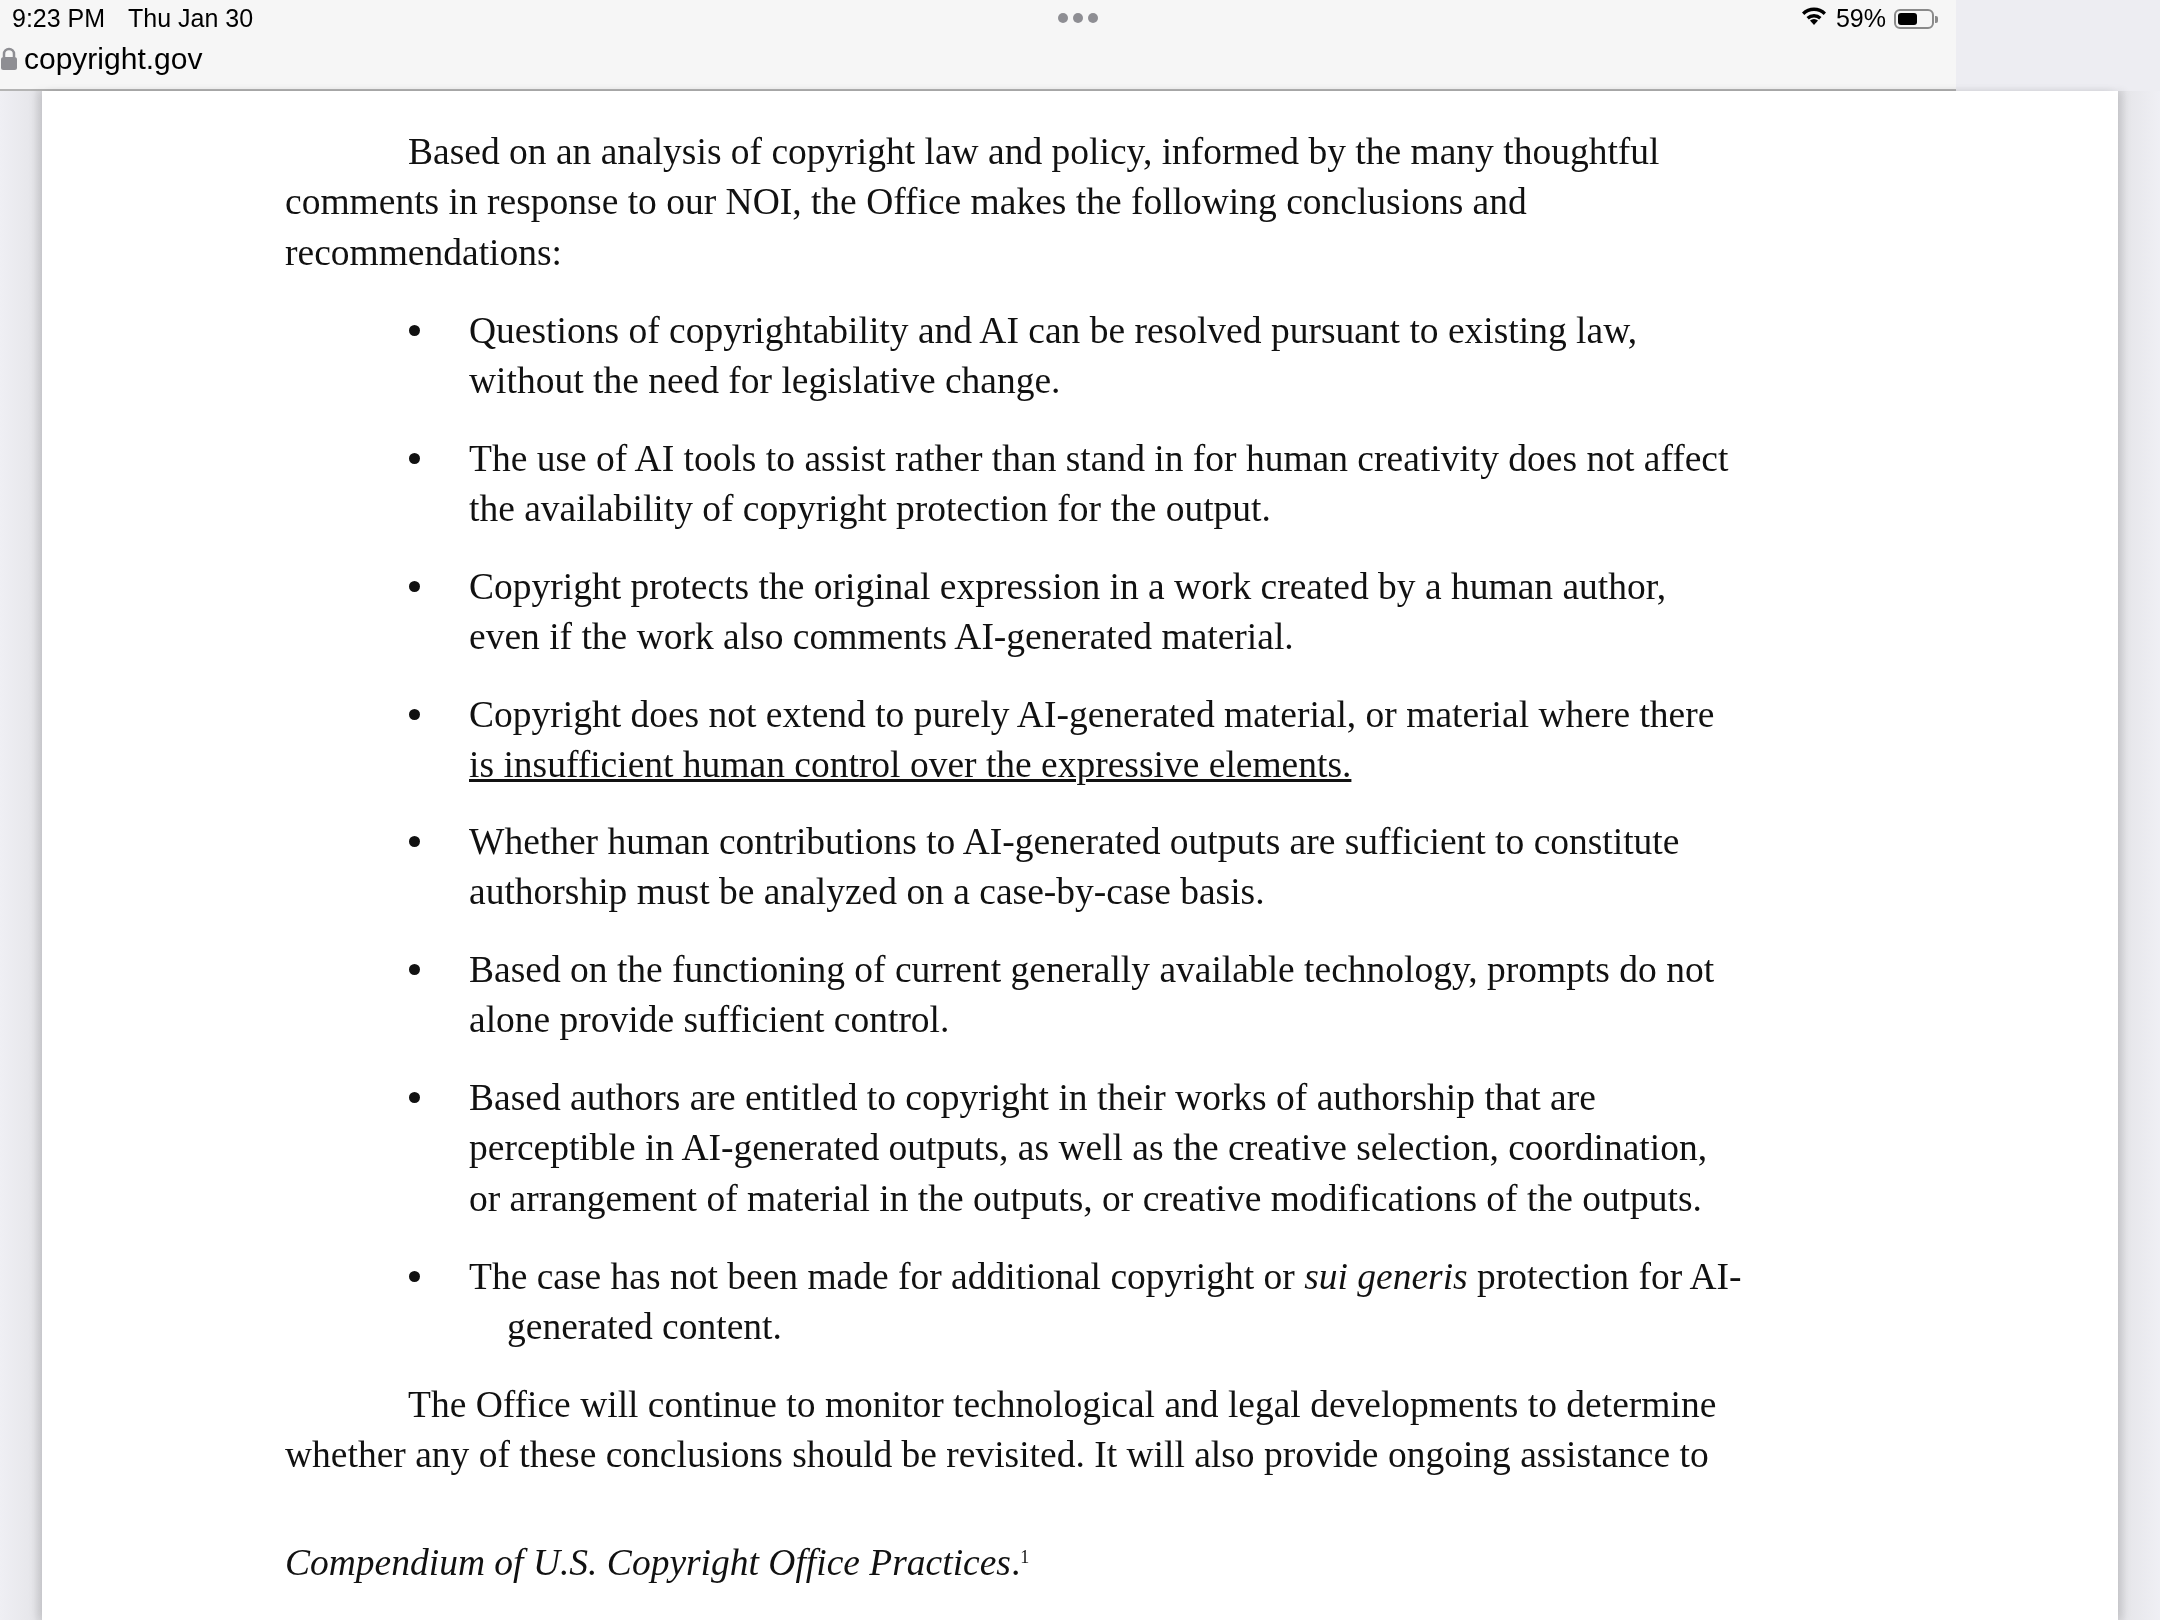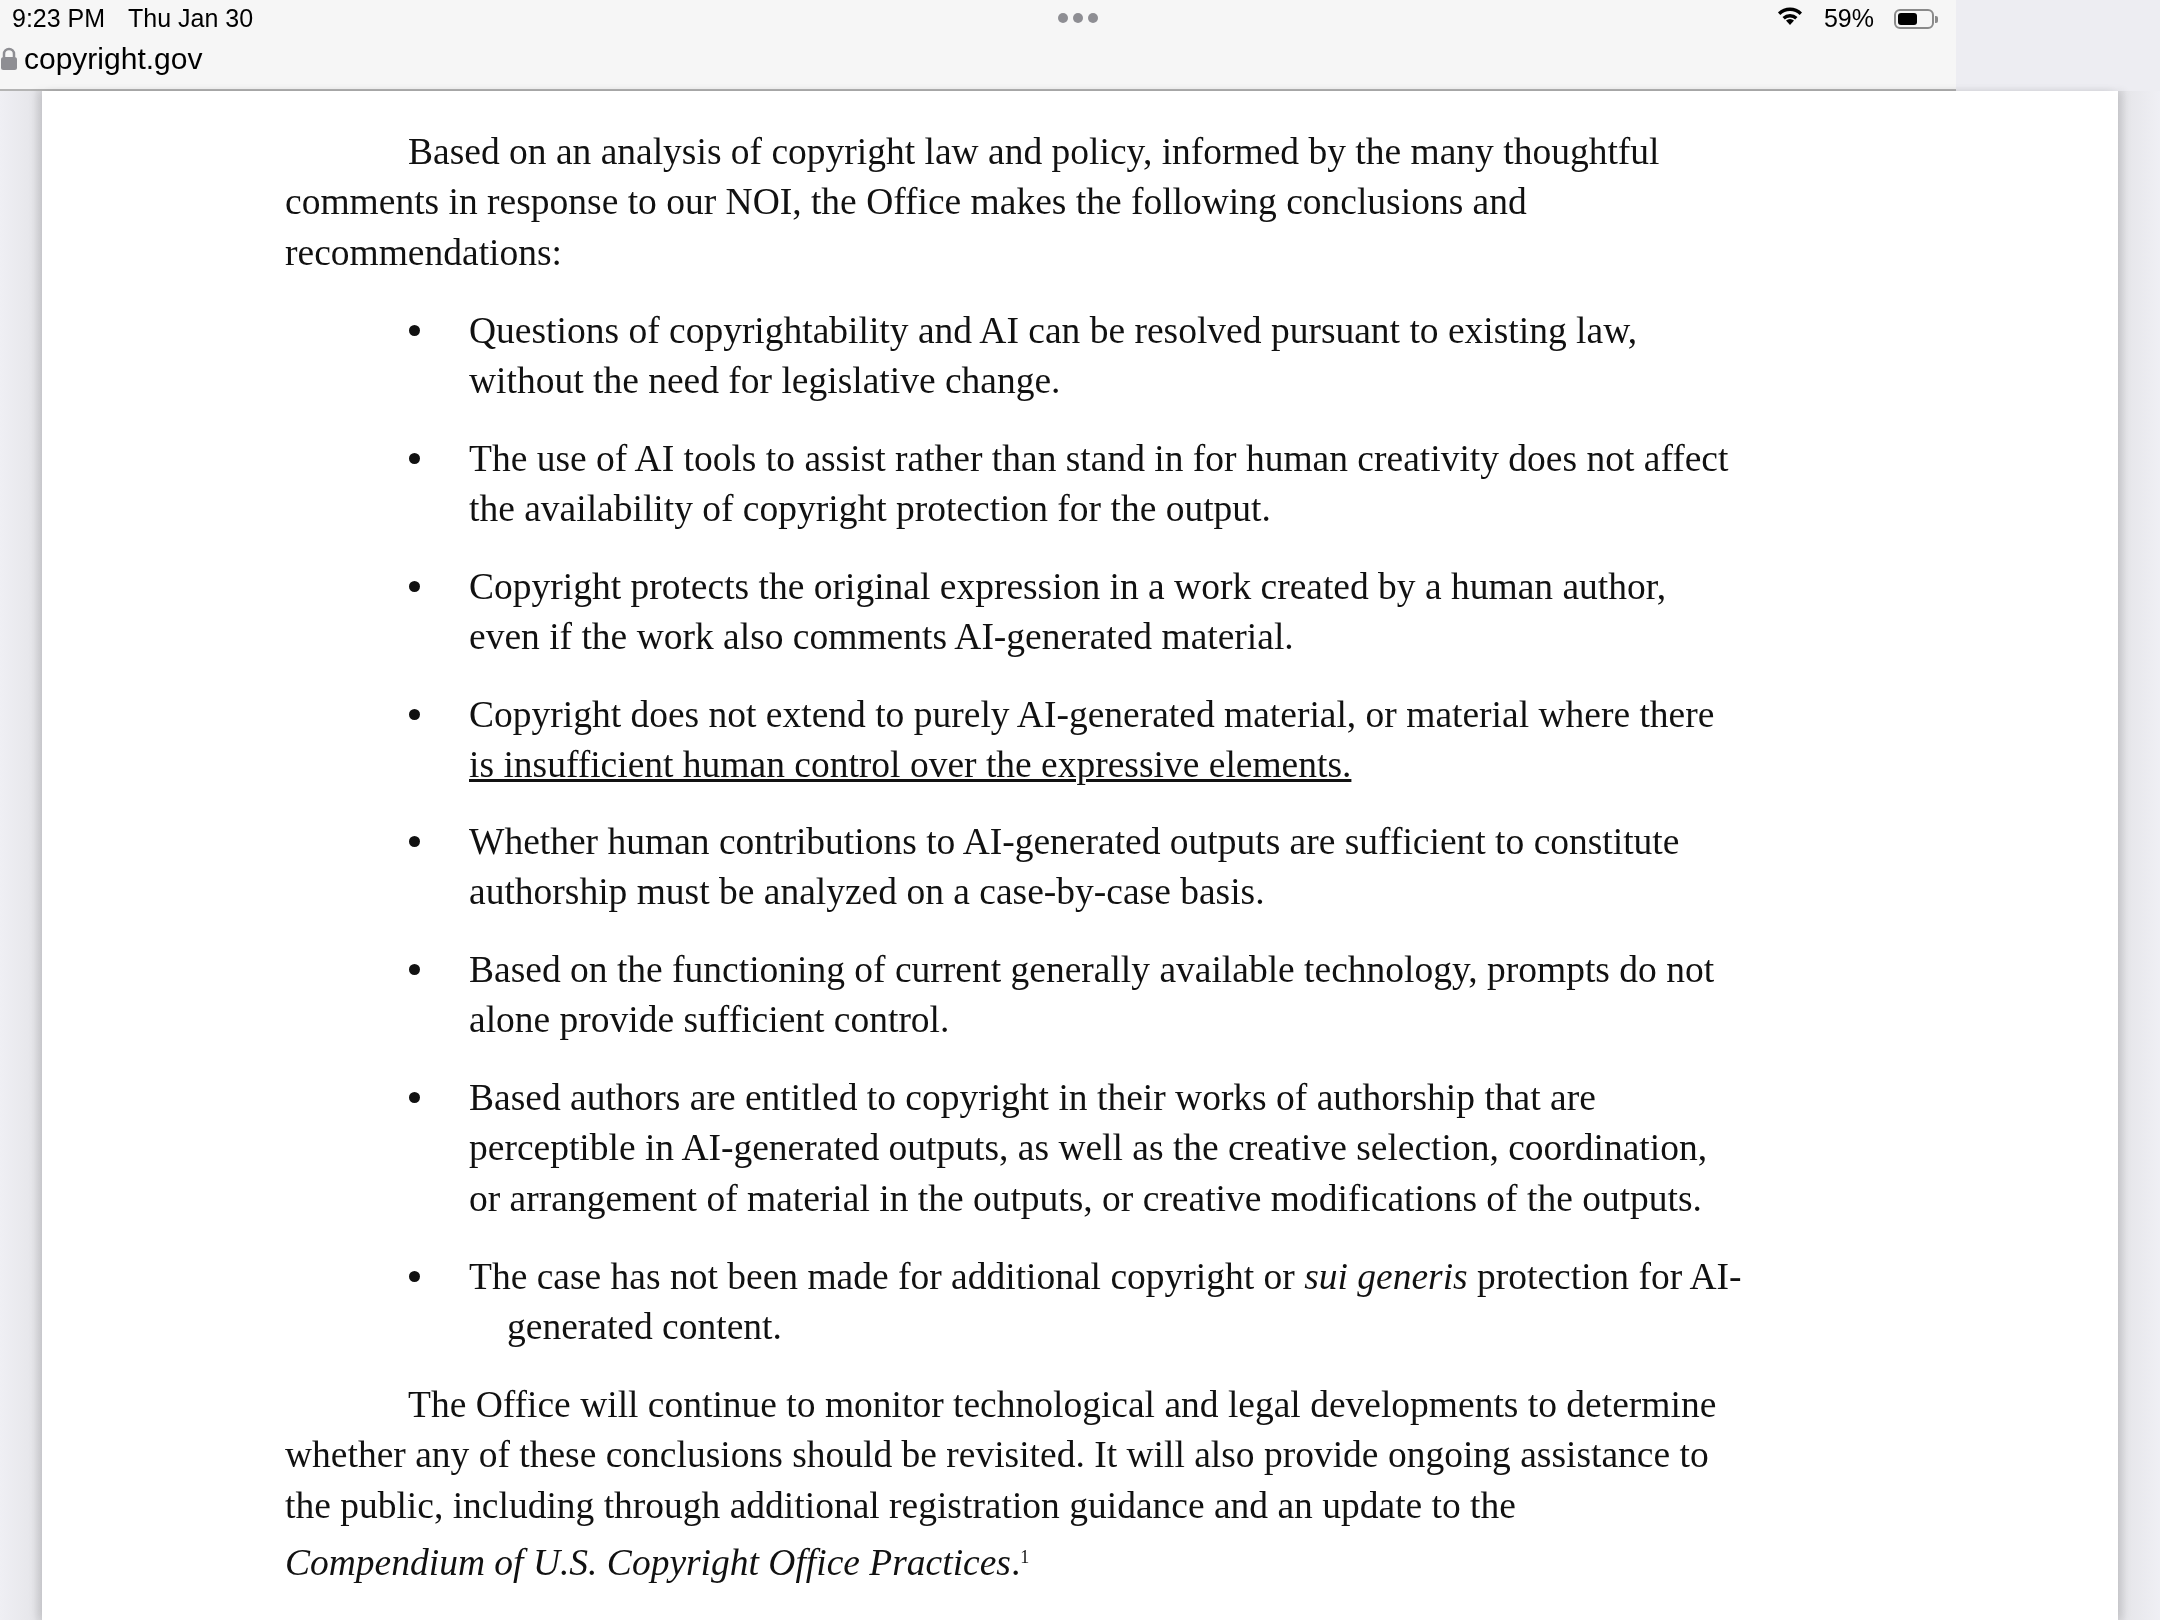--- a/index.html
+++ b/index.html
@@ -4,21 +4,21 @@
 <style>
   html, body { margin:0; padding:0; }
   body { width:2160px; height:1620px; overflow:hidden; background:#ededf2; position:relative; font-family:"Liberation Sans", sans-serif; }
   .statusbar { position:absolute; left:0; top:0; width:1956px; height:89px; background:#f6f6f6; border-bottom:2px solid #b4b4b4; }
   .time { position:absolute; left:12px; top:4px; font-size:25px; color:#000; }
   .date { position:absolute; left:128px; top:4px; font-size:25px; color:#000; }
   .dots { position:absolute; left:1058px; top:13px; display:flex; gap:5px; }
   .dots span { width:10px; height:10px; border-radius:50%; background:#8e8e93; display:block; }
   .url { position:absolute; left:0; width:2160px; top:42px; font-size:30px; color:#000; }
   .url .lock { display:inline-block; vertical-align:-2px; margin-right:6px; }
-  .right-status { position:absolute; right:22px; top:4px; display:flex; align-items:center; gap:20px; font-size:25px; }
+  .right-status { position:absolute; right:22px; top:4px; display:flex; align-items:center; gap:8px; font-size:25px; }
   .battery { width:40px; height:20px; border:2px solid #8a8a8a; border-radius:6px; position:relative; box-sizing:border-box; }
   .battery .fill { position:absolute; left:2px; top:2px; bottom:2px; background:#000; border-radius:3px; }
   .battery .nub { position:absolute; right:-6px; top:5px; width:3px; height:7px; background:#8a8a8a; border-radius:0 2px 2px 0; }
   .page { position:absolute; left:42px; top:91px; width:2076px; height:1529px; background:#fff; box-shadow: -6px 0 8px rgba(0,0,0,0.08), 6px 0 8px rgba(0,0,0,0.08); }
   .sidebar-l { position:absolute; left:0; top:91px; width:42px; height:1529px; background:linear-gradient(to right,#efeff4,#e6e6ea 80%,#d8d8dc); }
   .sidebar-r { position:absolute; left:2118px; top:91px; width:42px; height:1529px; background:linear-gradient(to left,#efeff4,#e6e6ea 80%,#d8d8dc); }
   .doc { position:absolute; left:0; top:0; width:2160px; height:1620px; font-family:"Liberation Serif", serif; color:#111; font-size:37.5px; }
   .line { position:absolute; white-space:nowrap; line-height:50px; height:50px; }
   .bullet-dot { position:absolute; width:11px; height:11px; border-radius:50%; background:#111; }
   i { font-style:italic; }
@@ -108,15 +108,14 @@
   </div>
 
   <div>
     <span class="bullet-dot" style="left:409px;top:1271px;"></span>
     <div class="line" style="left:469px;top:1252px;"><span>The case has not been made for additional copyright or </span><i>sui generis</i><span> protection for AI-</span></div>
     <div class="line" style="left:469px;top:1302px;margin-left:38px;">generated content.</div>
   </div>
 
   <div class="line" style="left:408px;top:1380px;">The Office will continue to monitor technological and legal developments to determine</div>
   <div class="line" style="left:285px;top:1430px;">whether any of these conclusions should be revisited.  It will also provide ongoing assistance to</div>
-  <div class="line" style="left:285px;top:1481px;">the public, including through additional registration guidance and an update to the</div>
   <div class="line" style="left:285px;top:1532px;"><i>Compendium of U.S. Copyright Office Practices</i><span>.</span><sup class="fn">1</sup></div>
 </div>
 
 </body></html>

